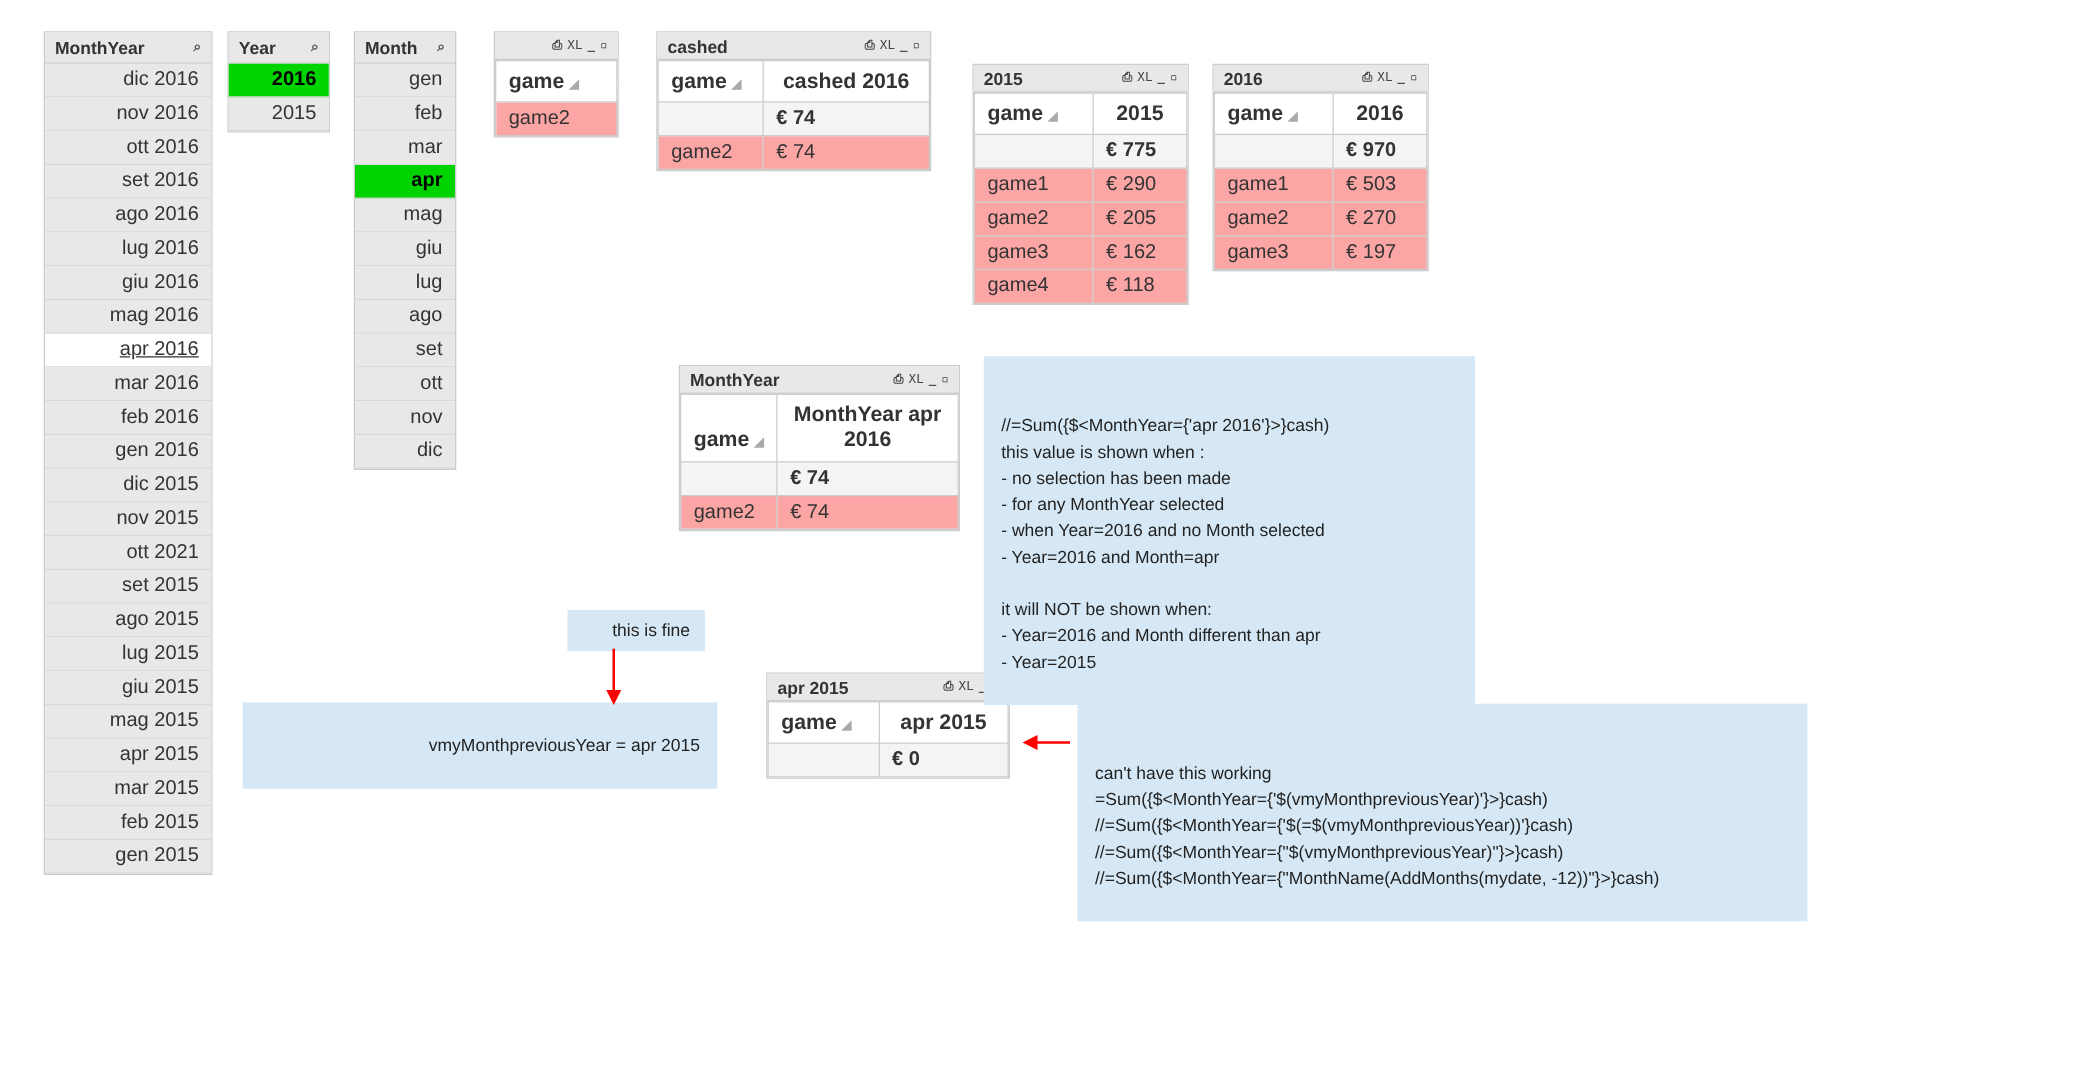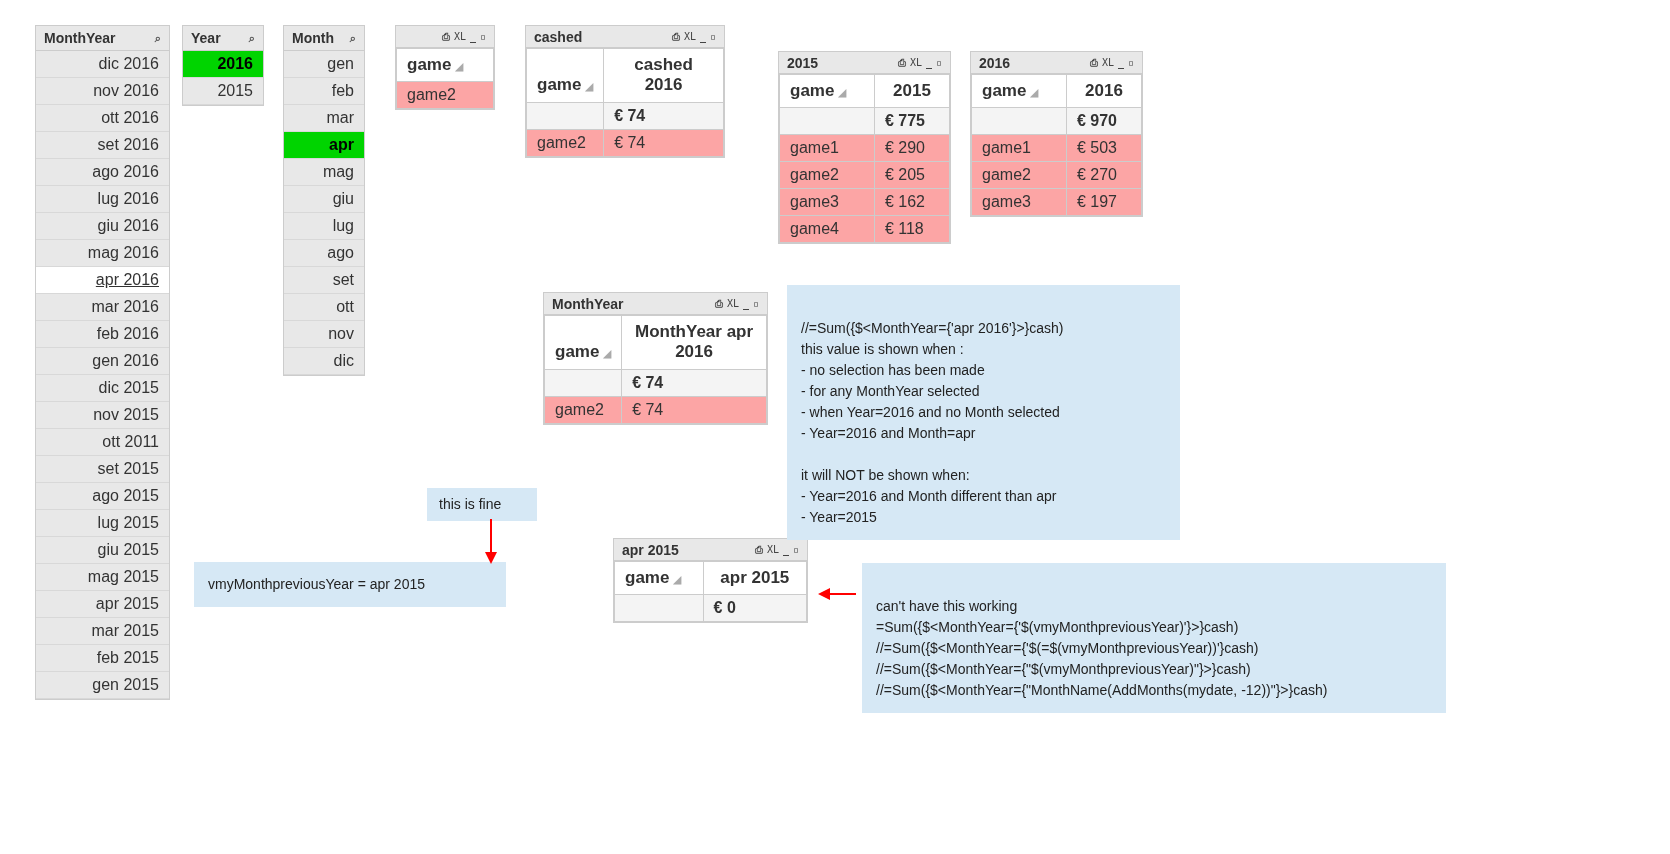--- a/index.html
+++ b/index.html
@@ -104,26 +104,26 @@
   }
   .chart-table td.num { text-align: left; }
   .chart-table tr.total td {
     font-weight: bold;
     background: #f4f4f4;
   }
   .chart-table tr.total td.dim { background:#f4f4f4; }
   .textbox {
     position: absolute;
     background: #d6e8f5;
-    padding: 12px 14px;
+    padding: 24px 14px;
     font-size: 14px;
     color: #222;
     line-height: 1.5;
   }
-  .textbox.small { padding: 6px 12px; text-align:left; }
+  .textbox.small { padding: 6px 12px; text-align:right;margin-left:27px; }
   .arrow-down {
     position: absolute;
     width: 0;
     border-left: 6px solid transparent;
     border-right: 6px solid transparent;
     border-top: 12px solid #ff0000;
   }
   .arrow-down::before {
     content: '';
     position: absolute;
@@ -167,21 +167,21 @@
       <div class="listbox-item">ago 2016</div>
       <div class="listbox-item">lug 2016</div>
       <div class="listbox-item">giu 2016</div>
       <div class="listbox-item">mag 2016</div>
       <div class="listbox-item possible-white">apr 2016</div>
       <div class="listbox-item">mar 2016</div>
       <div class="listbox-item">feb 2016</div>
       <div class="listbox-item">gen 2016</div>
       <div class="listbox-item">dic 2015</div>
       <div class="listbox-item">nov 2015</div>
-      <div class="listbox-item">ott 2011</div>
+      <div class="listbox-item">ott 2021</div>
       <div class="listbox-item">set 2015</div>
       <div class="listbox-item">ago 2015</div>
       <div class="listbox-item">lug 2015</div>
       <div class="listbox-item">giu 2015</div>
       <div class="listbox-item">mag 2015</div>
       <div class="listbox-item">apr 2015</div>
       <div class="listbox-item">mar 2015</div>
       <div class="listbox-item">feb 2015</div>
       <div class="listbox-item">gen 2015</div>
     </div>
@@ -234,21 +234,21 @@
         <tr>
           <th class="dim"><span>game</span><span class="sort-icon">◢</span></th>
         </tr>
     <tr>
           <td>game2</td>
         </tr>
   </tbody>
     </table>
 </div>
 
-<div class="chart" style="left:525px; top:25px; width:200px;">
+<div class="chart" style="left:525px; top:25px; width:220px;">
   <div class="chart-header">
     <span>cashed</span>
     <div class="chart-icons">
       <span>⎙</span>
       <span class="xl-text">XL</span>
       <span>_</span>
       <span>▫</span>
     </div>
   </div>
   <table class="chart-table">
@@ -394,21 +394,21 @@
           <td class="num">€ 0</td>
         </tr>
   </tbody>
     </table>
 </div>
 
 <div class="textbox small" style="left:427px; top:488px; width:110px;">
   <span>this is fine</span>
 </div>
 
-<div class="textbox" style="left:194px; top:562px; width:312px; text-align:left;">
+<div class="textbox" style="left:194px; top:562px; width:380px; text-align:right;">
   <span>vmyMonthpreviousYear = apr 2015</span>
 </div>
 
 <div class="textbox" style="left:787px; top:285px; width:393px; white-space:pre-line;">
   <span>//=Sum({$&lt;MonthYear={'apr 2016'}&gt;}cash)
 this value is shown when :
 - no selection has been made
 - for any MonthYear selected
 - when Year=2016 and no Month selected
 - Year=2016 and Month=apr

